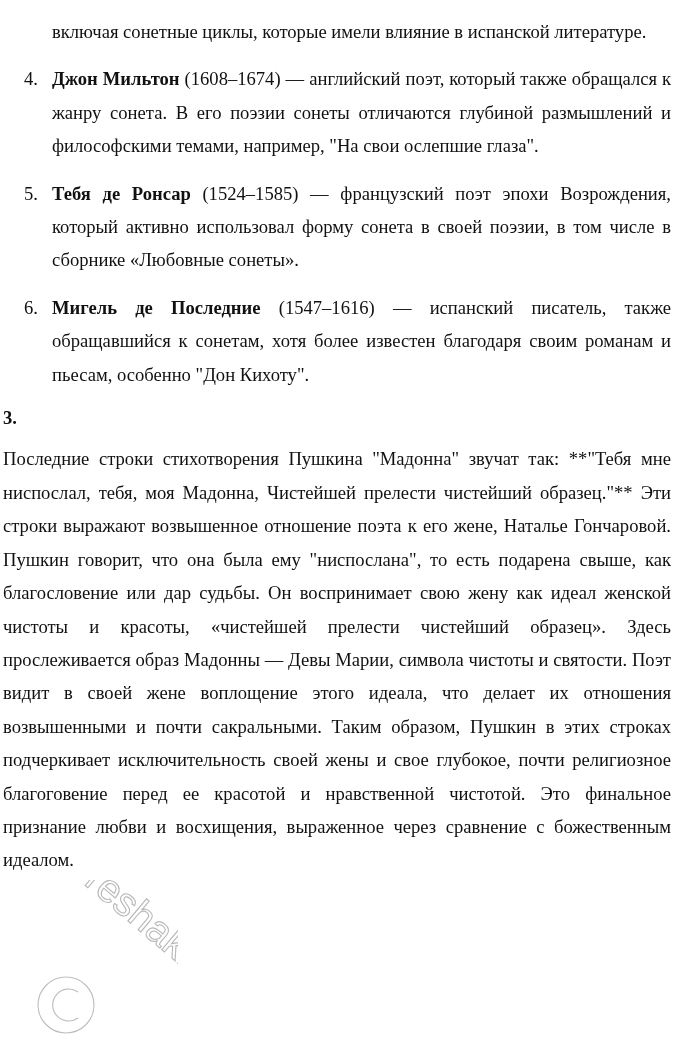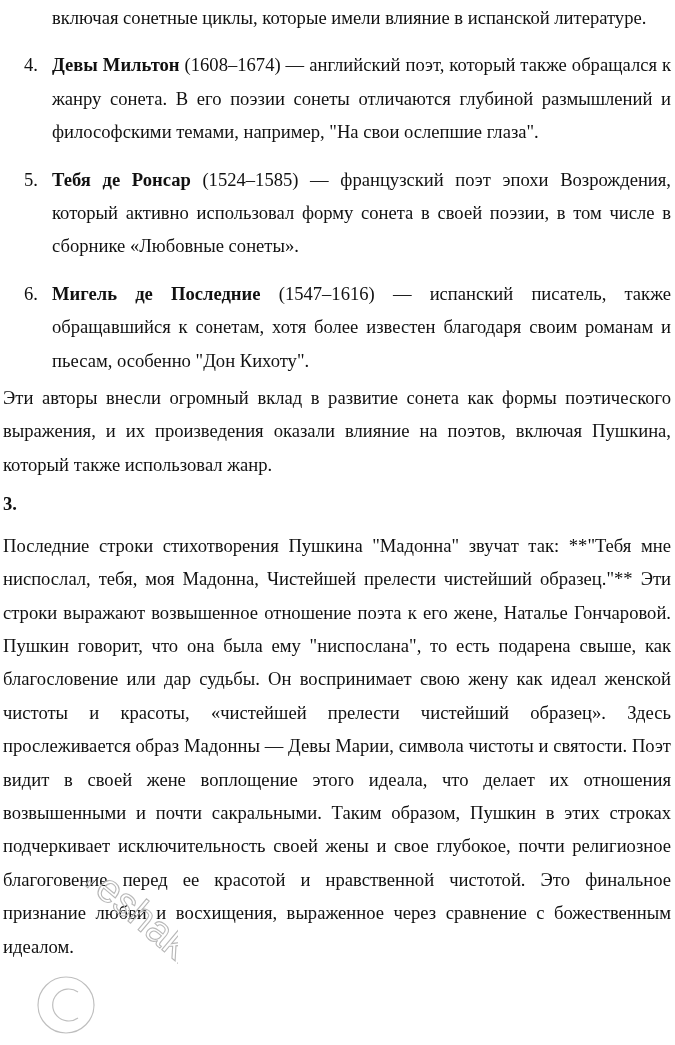--- a/index.html
+++ b/index.html
@@ -10,44 +10,43 @@
   .item { position:relative; padding-left:49px; margin:0; text-align:justify; text-align-last:left; }
   .num { position:absolute; left:21px; top:0; }
   b { font-weight:bold; }
   .gap { height:14px; }
   .watermark { position:absolute; left:28px; top:880px; width:150px; height:170px; pointer-events:none; }
 </style>
 </head>
 <body>
 
 <div class="page">
-  <p class="item" style="margin-top:1px;">
+  <p class="item" style="margin-top:15px;">
     <span>включая сонетные циклы, которые имели влияние в испанской литературе.</span>
   </p>
   <div class="gap"></div>
 
   <p class="item">
     <span class="num">4.</span>
-    <b>Девы Мильтон</b><span> (1608–1674) — английский поэт, который также обращался к жанру сонета. В его поэзии сонеты отличаются глубиной размышлений и философскими темами, например, "На свои ослепшие глаза".</span>
+    <b>Джон Мильтон</b><span> (1608–1674) — английский поэт, который также обращался к жанру сонета. В его поэзии сонеты отличаются глубиной размышлений и философскими темами, например, "На свои ослепшие глаза".</span>
   </p>
   <div class="gap"></div>
 
   <p class="item">
     <span class="num">5.</span>
     <b>Тебя де Ронсар</b><span> (1524–1585) — французский поэт эпохи Возрождения, который активно использовал форму сонета в своей поэзии, в том числе в сборнике «Любовные сонеты».</span>
   </p>
   <div class="gap"></div>
 
   <p class="item">
     <span class="num">6.</span>
     <b>Мигель де Последние</b><span> (1547–1616) — испанский писатель, также обращавшийся к сонетам, хотя более известен благодаря своим романам и пьесам, особенно "Дон Кихоту".</span>
   </p>
   <div style="height:4px"></div>
 
-  <p class="p">Эти авторы внесли огромный вклад в развитие сонета как формы поэтического выражения, и их произведения оказали влияние на поэтов, включая Пушкина, который также использовал жанр.</p>
   <div style="height:6px"></div>
 
   <p class="p"><b>3.</b></p>
   <div style="height:8px"></div>
 
   <p class="p">Последние строки стихотворения Пушкина "Мадонна" звучат так: **"Тебя мне ниспослал, тебя, моя Мадонна, Чистейшей прелести чистейший образец."** Эти строки выражают возвышенное отношение поэта к его жене, Наталье Гончаровой. Пушкин говорит, что она была ему "ниспослана", то есть подарена свыше, как благословение или дар судьбы. Он воспринимает свою жену как идеал женской чистоты и красоты, «чистейшей прелести чистейший образец». Здесь прослеживается образ Мадонны — Девы Марии, символа чистоты и святости. Поэт видит в своей жене воплощение этого идеала, что делает их отношения возвышенными и почти сакральными. Таким образом, Пушкин в этих строках подчеркивает исключительность своей жены и свое глубокое, почти религиозное благоговение перед ее красотой и нравственной чистотой. Это финальное признание любви и восхищения, выраженное через сравнение с божественным идеалом.</p>
 </div>
 
 <svg class="watermark" viewBox="0 0 150 170" xmlns="http://www.w3.org/2000/svg">
   <g fill="none" stroke="#b8b8b8" stroke-width="1.2" opacity="0.9">

